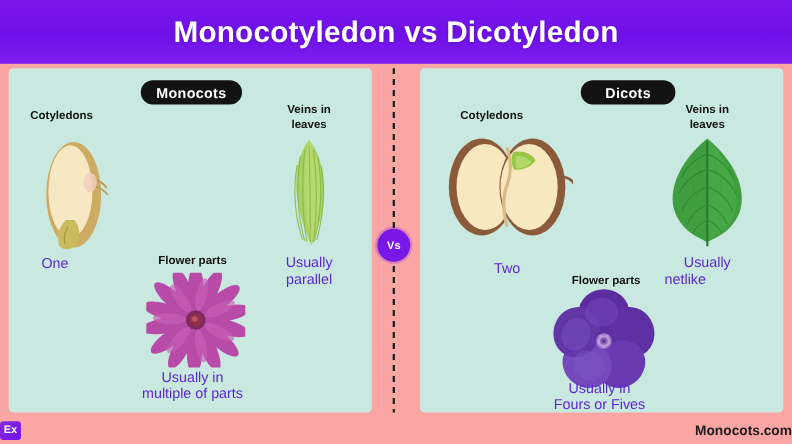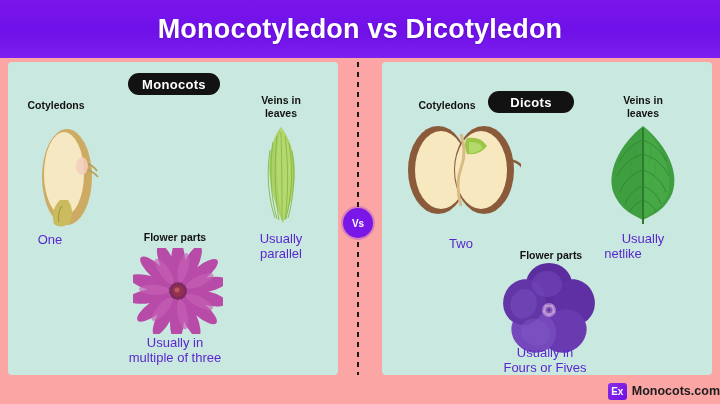--- a/index.html
+++ b/index.html
@@ -41,38 +41,38 @@
   }
 
   
   .type-badge{
     position:absolute;top:73px;height:22px;
     background:#121212;color:#ffffff;border-radius:12px;
     display:flex;align-items:center;justify-content:center;
     font-size:13px;font-weight:bold;letter-spacing:.3px;
   }
   .badge-mono{left:128px;width:92px;}
-  .badge-di{left:488px;width:86px;margin-top:18px;}
+  .badge-di{left:528px;width:86px;}
 
   .lbl-black{
     position:absolute;color:#121212;font-size:10.5px;font-weight:bold;
     text-align:center;line-height:12px;
   }
   .lbl-purple{
     position:absolute;color:#5a27cf;font-size:13px;font-weight:normal;
     text-align:center;line-height:15px;
   }
 
   
   .fig{position:absolute;}
 
   
   .footer{
     position:absolute;left:0;top:378px;width:720px;height:26px;
-    display:flex;align-items:center;justify-content:flex-end;gap:5px;
+    display:flex;align-items:center;justify-content:space-between;gap:5px;
   }
   .logo-mark{
     width:19px;height:17px;border-radius:3px;
     background:linear-gradient(135deg,#8a2be2,#6f10e8);
     color:#fff;font-size:10px;font-weight:bold;
     display:flex;align-items:center;justify-content:center;
   }
   .logo-text{color:#1d1d1d;font-size:12.5px;font-weight:bold;}
 </style>
 </head>
@@ -159,21 +159,21 @@
           </g>
         </g>
         <circle cx="0" cy="0" r="9" fill="#7e2a60"></circle>
         <circle cx="0" cy="0" r="6" fill="#93304f"></circle>
         <circle cx="-1" cy="-1" r="2.5" fill="#b9585f"></circle>
       </g>
     </svg>
   </div>
 
   <div class="lbl-purple" style="left:108px;top:335px;width:134px;">Usually in</div>
-  <div class="lbl-purple" style="left:92px;top:350px;width:166px;">multiple of three</div>
+  <div class="lbl-purple" style="left:92px;top:350px;width:166px;">multiple of parts</div>
 
   <div class="divider"></div>
   <div class="vs-badge">Vs</div>
 
   <div class="panel panel-right"></div>
 
   <div class="type-badge badge-di">Dicots</div>
 
   <div class="lbl-black" style="left:403px;top:99px;width:88px;">Cotyledons</div>
 

